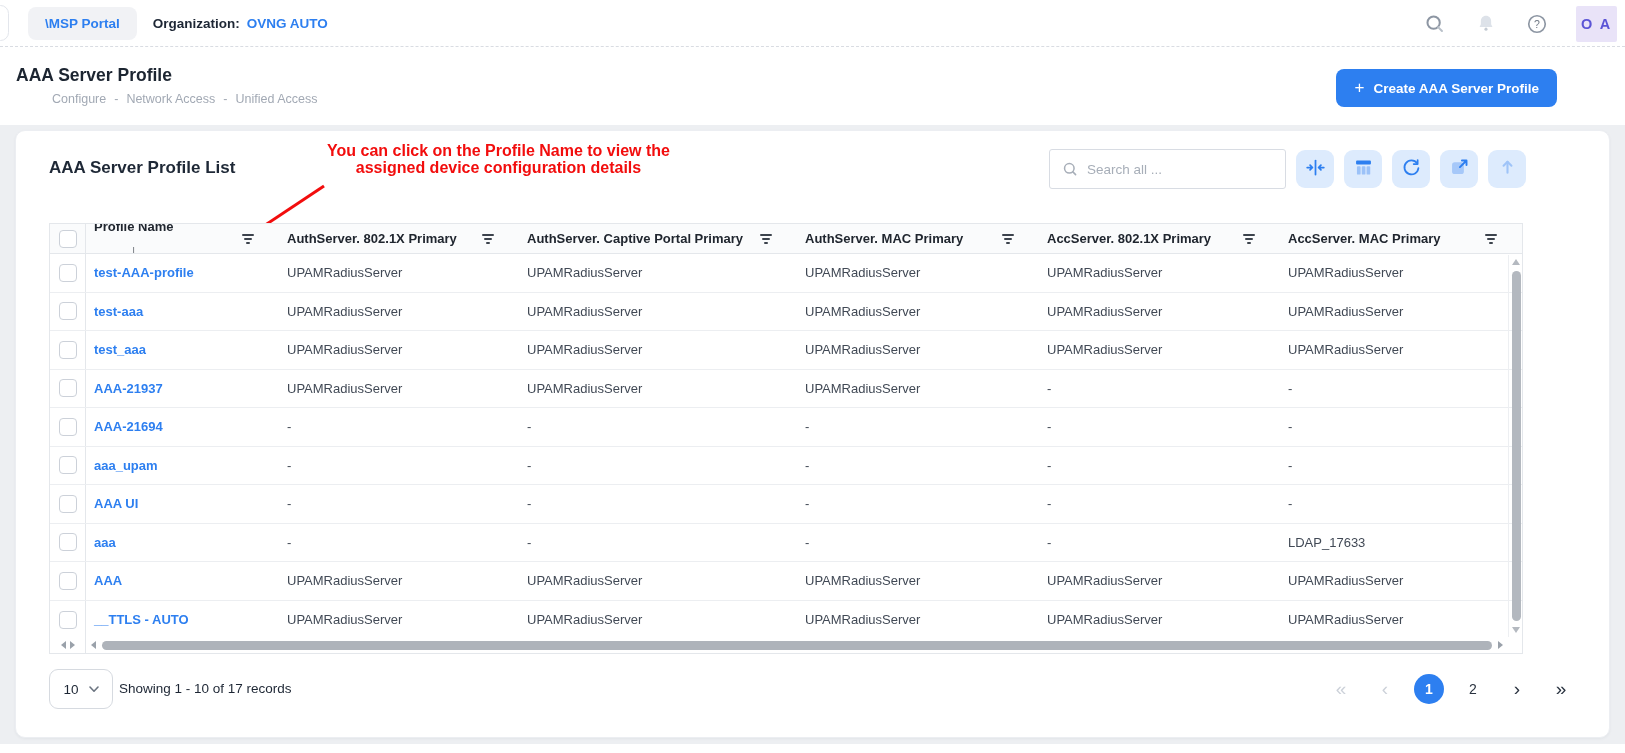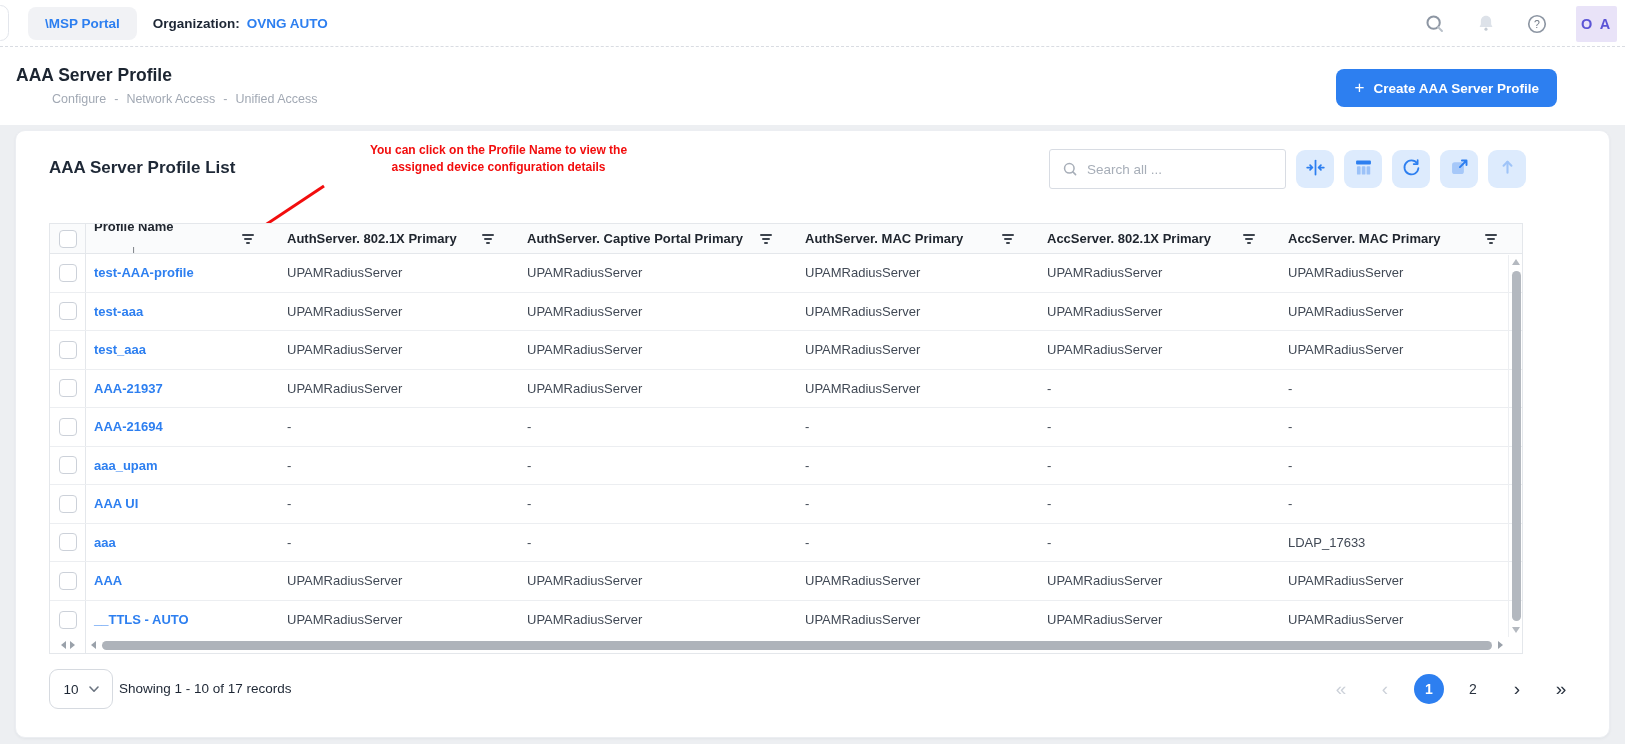--- a/index.html
+++ b/index.html
@@ -34,21 +34,21 @@
     background:#2d7ff0; border:none; border-radius:8px; color:#fff; font-weight:700;
     font-size:13.5px; display:flex; align-items:center; gap:9px; cursor:pointer;
     font-family:"Liberation Sans",sans-serif; }
   .create-plus { font-size:17px; font-weight:400; margin-top:-1px; }
   
   .content-bg { position:absolute; left:0; top:125px; width:1625px; height:619px; background:#edeff2; }
   .card { position:absolute; left:15px; top:130px; width:1595px; height:608px; background:#fff;
     border:1px solid #eceef2; border-radius:10px; box-shadow:0 1px 3px rgba(20,30,50,.05); }
   .card-title { position:absolute; left:33px; top:27px; font-size:17px; font-weight:700; color:#1e2836; }
   .annotation { position:absolute; left:295px; top:11px; width:375px; text-align:center;
-    color:#f20d0d; font-weight:700; font-size:12px; line-height:17px; }
+    color:#f20d0d; font-weight:700; font-size:16px; line-height:17px; }
   .anno-arrow { position:absolute; left:150px; top:40px; width:200px; height:110px; pointer-events:none; }
   
   .search-box { position:absolute; left:1033px; top:18px; width:237px; height:40px;
     border:1px solid #d8dce3; border-radius:3px; background:#fff; display:flex;
     align-items:center; padding:0 12px; gap:8px; }
   .search-box input { border:none; outline:none; flex:1; font-size:13.5px; color:#333;
     font-family:"Liberation Sans",sans-serif; background:transparent; }
   .search-box input::placeholder { color:#a7aeb8; }
   .toolbar { position:absolute; left:1280px; top:19px; display:flex; gap:10px; }
   .tool-btn { width:38px; height:38px; border:none; border-radius:9px; background:#ddebfd;

